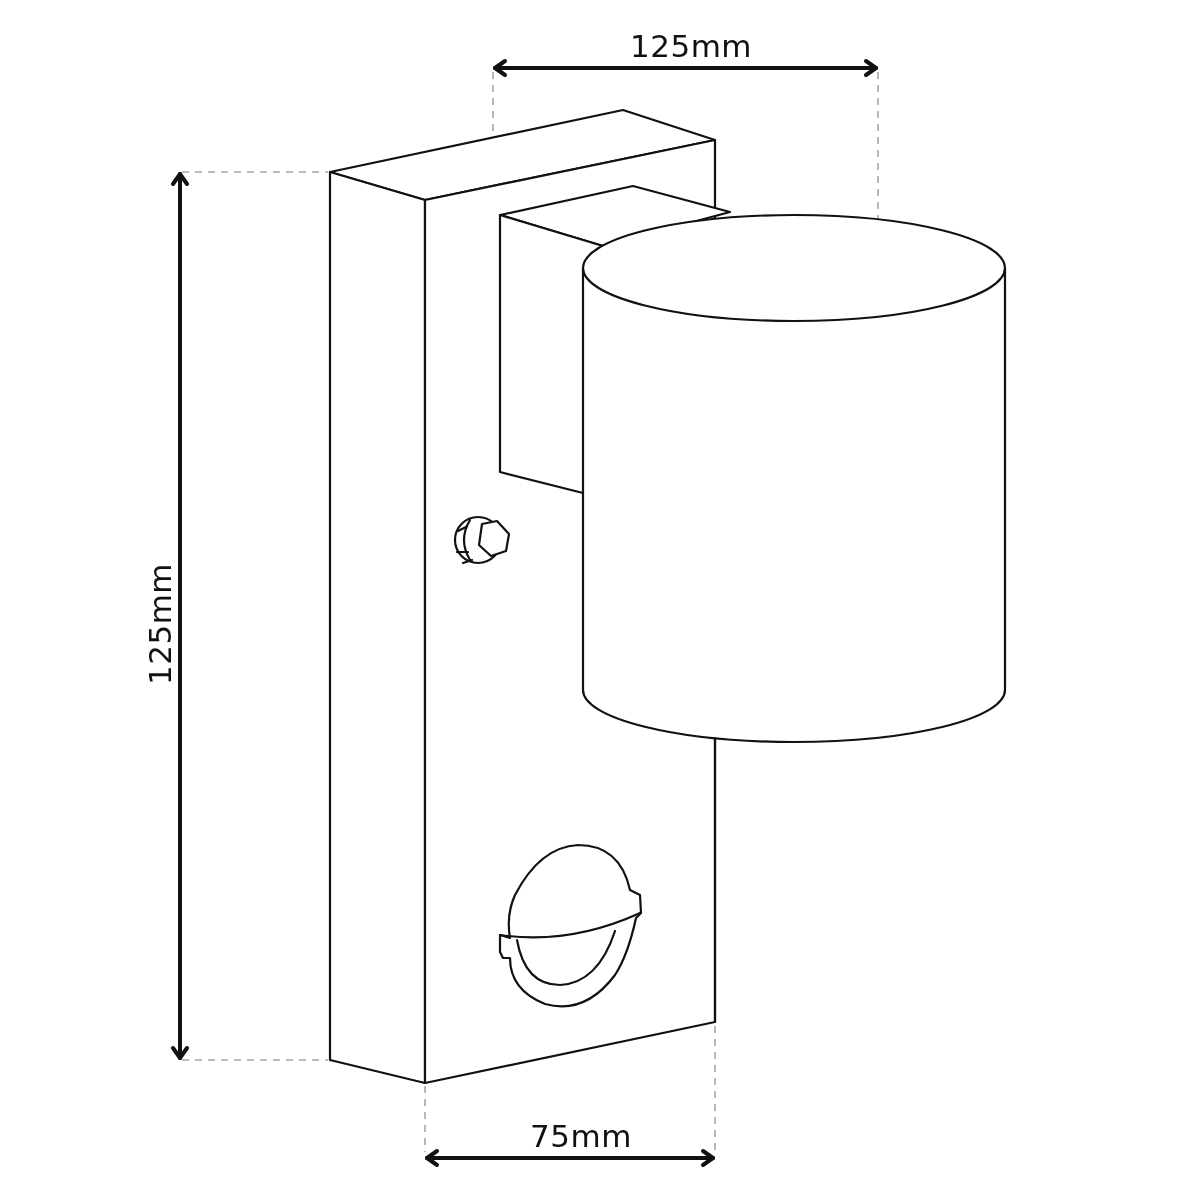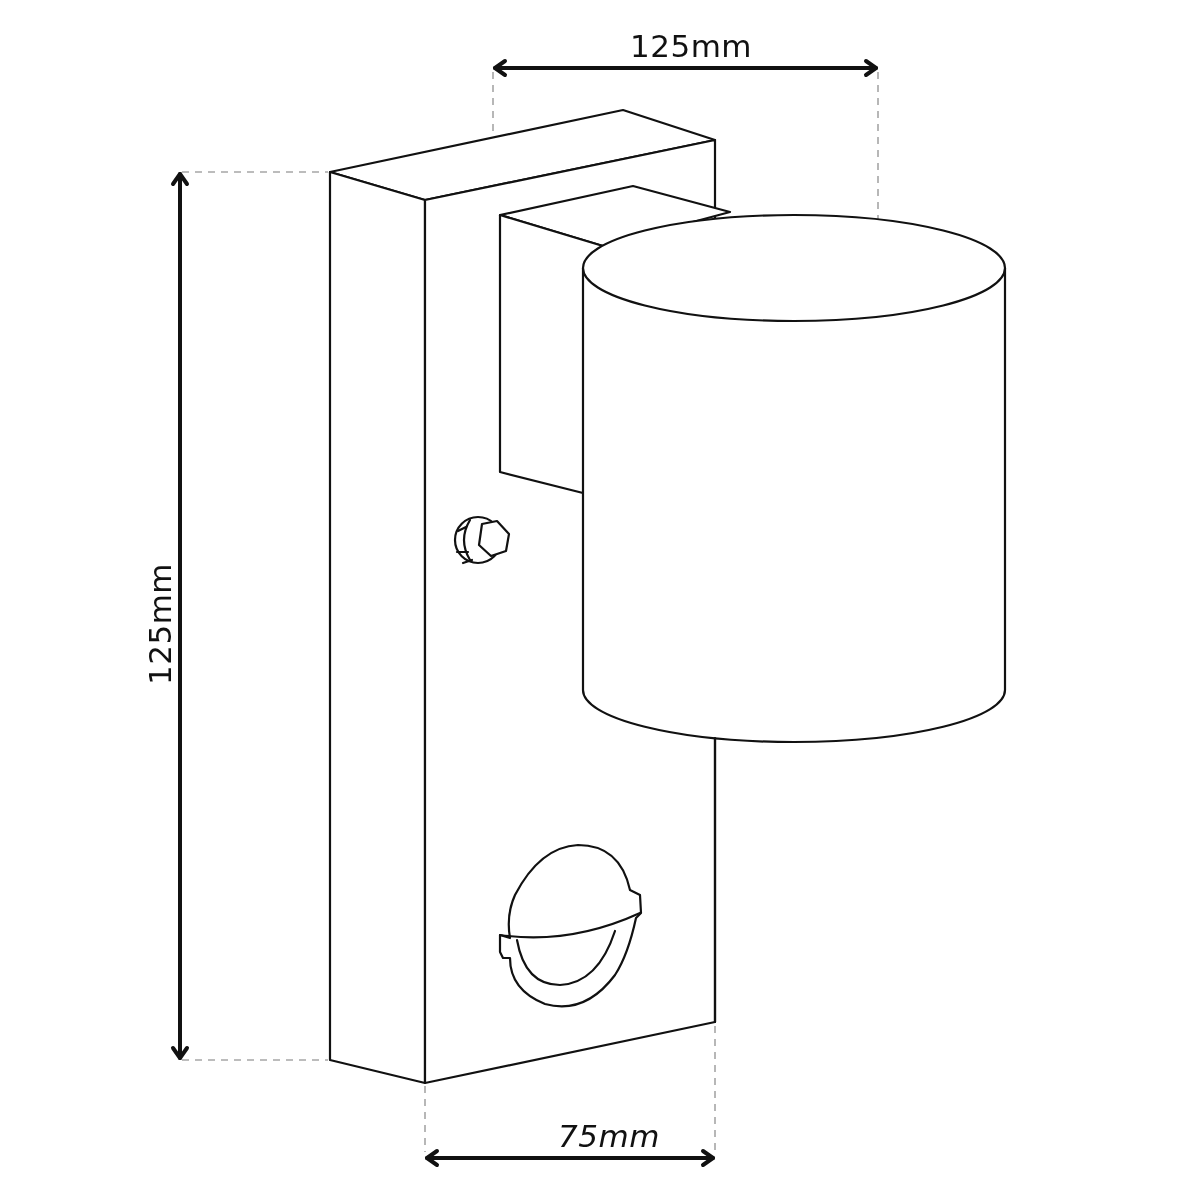--- a/index.html
+++ b/index.html
@@ -5,21 +5,21 @@
     html, body { margin: 0; padding: 0; background: #ffffff; }
     body { width: 1200px; height: 1200px; position: relative; overflow: hidden; font-family: "DejaVu Sans", "Liberation Sans", sans-serif; }
     #drawing { position: absolute; left: 0; top: 0; width: 1200px; height: 1200px; }
     .outline { fill: #ffffff; stroke: #111111; stroke-width: 2.2; stroke-linejoin: round; stroke-linecap: round; }
     .line { fill: none; stroke: #111111; stroke-width: 2.2; stroke-linejoin: round; stroke-linecap: round; }
     .ext { fill: none; stroke: #a6a6a6; stroke-width: 1.6; stroke-dasharray: 7 6; }
     .dim { fill: none; stroke: #111111; stroke-width: 4; stroke-linecap: round; }
     .arrowhead { fill: none; stroke: #111111; stroke-width: 4; stroke-linecap: round; stroke-linejoin: round; }
     .dim-label { position: absolute; font-size: 31px; color: #111111; font-weight: 500; letter-spacing: 0.5px; white-space: nowrap; }
     #label-top { left: 630px; top: 28px; }
-    #label-bottom { left: 558px; top: 1118px; font-style: italic; }
+    #label-bottom { left: 530px; top: 1118px; }
     #label-left { left: 160px; top: 624px; transform: translate(-50%, -50%) rotate(-90deg); }
   </style>
 </head>
 <body>
 
 <svg id="drawing" viewBox="0 0 1200 1200" xmlns="http://www.w3.org/2000/svg">
 
   <g>
     <line class="ext" x1="493" y1="72" x2="493" y2="136"></line>
     <line class="ext" x1="878" y1="72" x2="878" y2="312"></line>

